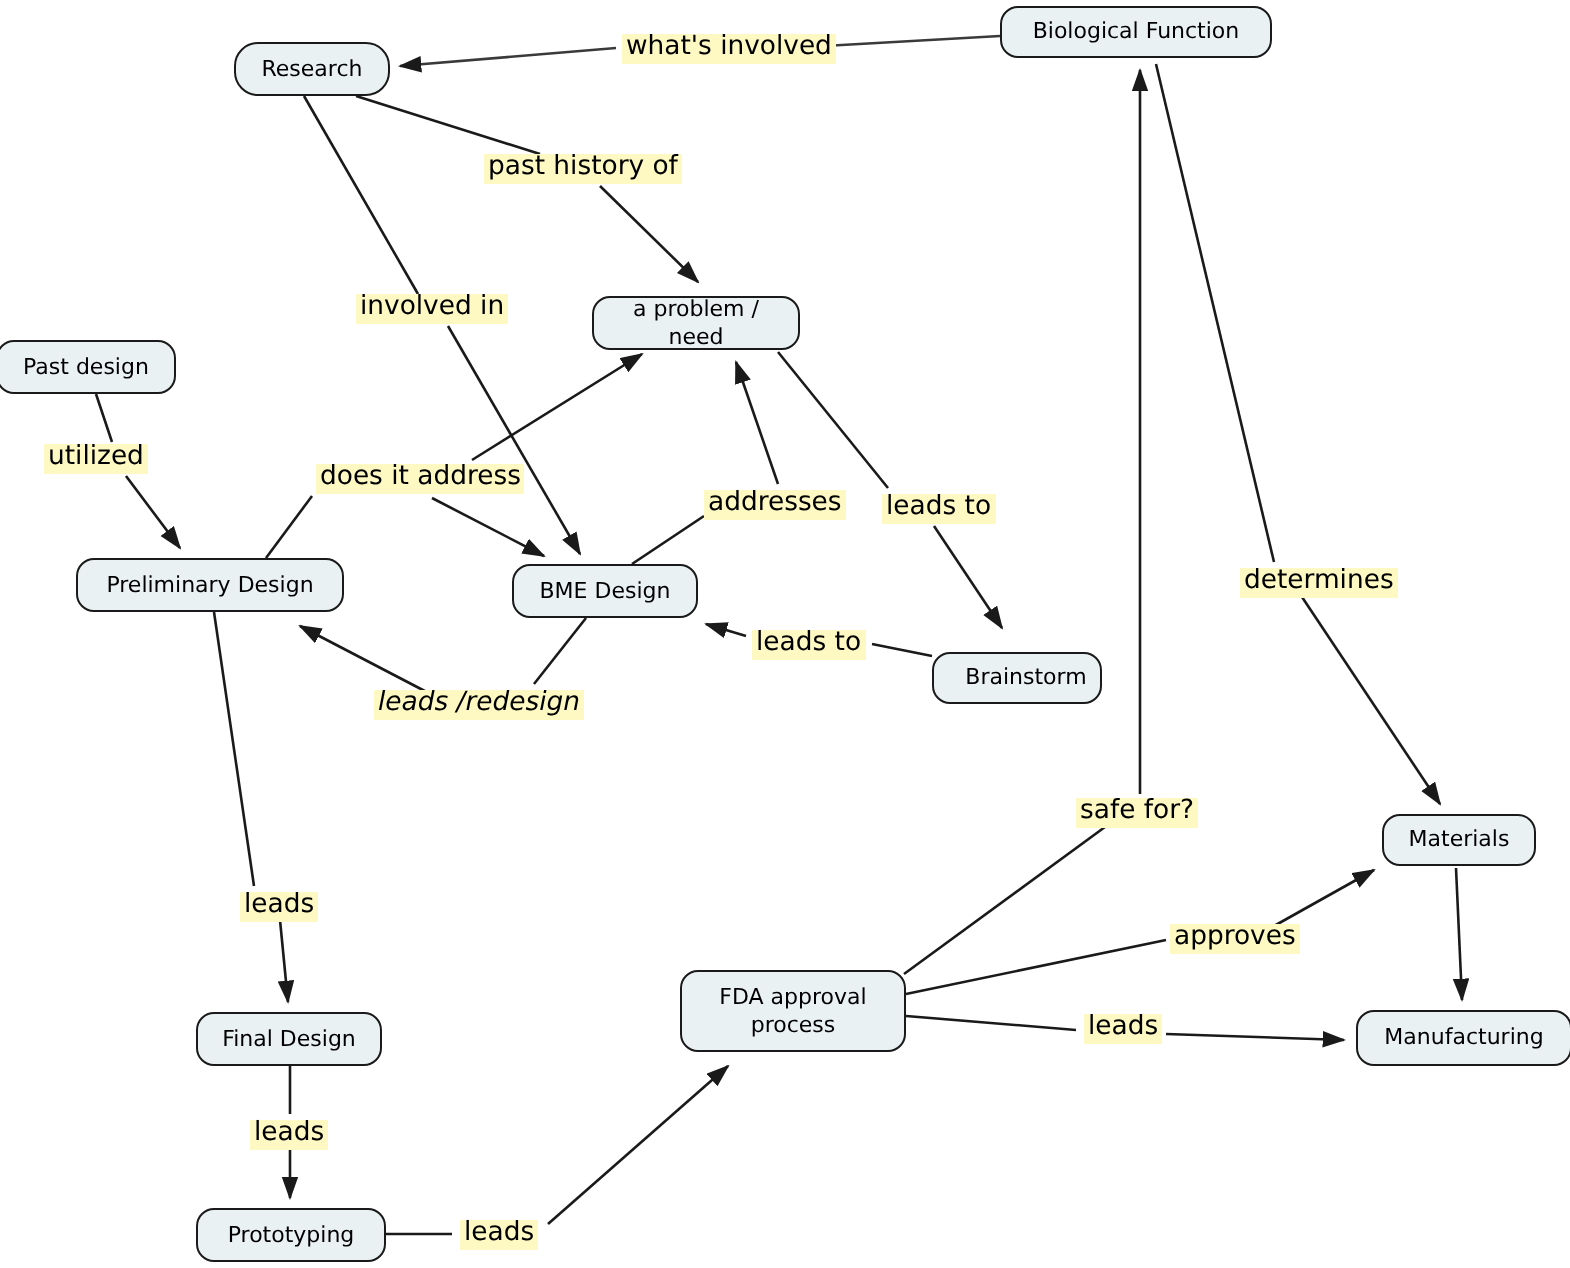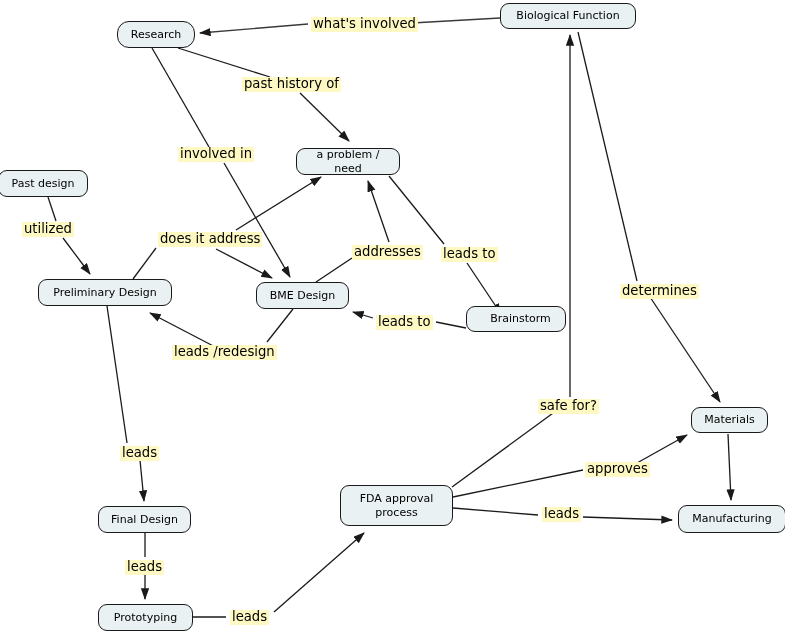--- a/index.html
+++ b/index.html
@@ -128,21 +128,21 @@
   </div>
 
   <div class="node" style="left:38px;top:279px;width:134px;height:27px;">
     <span>Preliminary Design</span>
   </div>
 
   <div class="node" style="left:256px;top:282px;width:93px;height:27px;">
     <span>BME Design</span>
   </div>
 
-  <div class="node" style="left:466px;top:306px;width:100px;height:26px;padding-left:16px;">
+  <div class="node" style="left:466px;top:326px;width:85px;height:26px;padding-left:16px;">
     <span>Brainstorm</span>
   </div>
 
   <div class="node" style="left:691px;top:407px;width:77px;height:26px;">
     <span>Materials</span>
   </div>
 
   <div class="node" style="left:340px;top:485px;width:113px;height:41px;">
     <span>FDA approval
 process</span>
@@ -169,21 +169,21 @@
   <div class="edge-label" style="left:22px;top:222px;">utilized</div>
 
   <div class="edge-label" style="left:158px;top:232px;">does it address</div>
 
   <div class="edge-label" style="left:352px;top:245px;">addresses</div>
 
   <div class="edge-label" style="left:441px;top:247px;">leads to</div>
 
   <div class="edge-label" style="left:376px;top:315px;">leads to</div>
 
-  <div class="edge-label" style="left:172px;top:345px;">leads /redesign</div>
+  <div class="edge-label" style="left:187px;top:345px;font-style:italic;">leads /redesign</div>
 
   <div class="edge-label" style="left:120px;top:446px;">leads</div>
 
   <div class="edge-label" style="left:125px;top:560px;">leads</div>
 
   <div class="edge-label" style="left:230px;top:610px;">leads</div>
 
   <div class="edge-label" style="left:538px;top:399px;">safe for?</div>
 
   <div class="edge-label" style="left:585px;top:462px;">approves</div>

